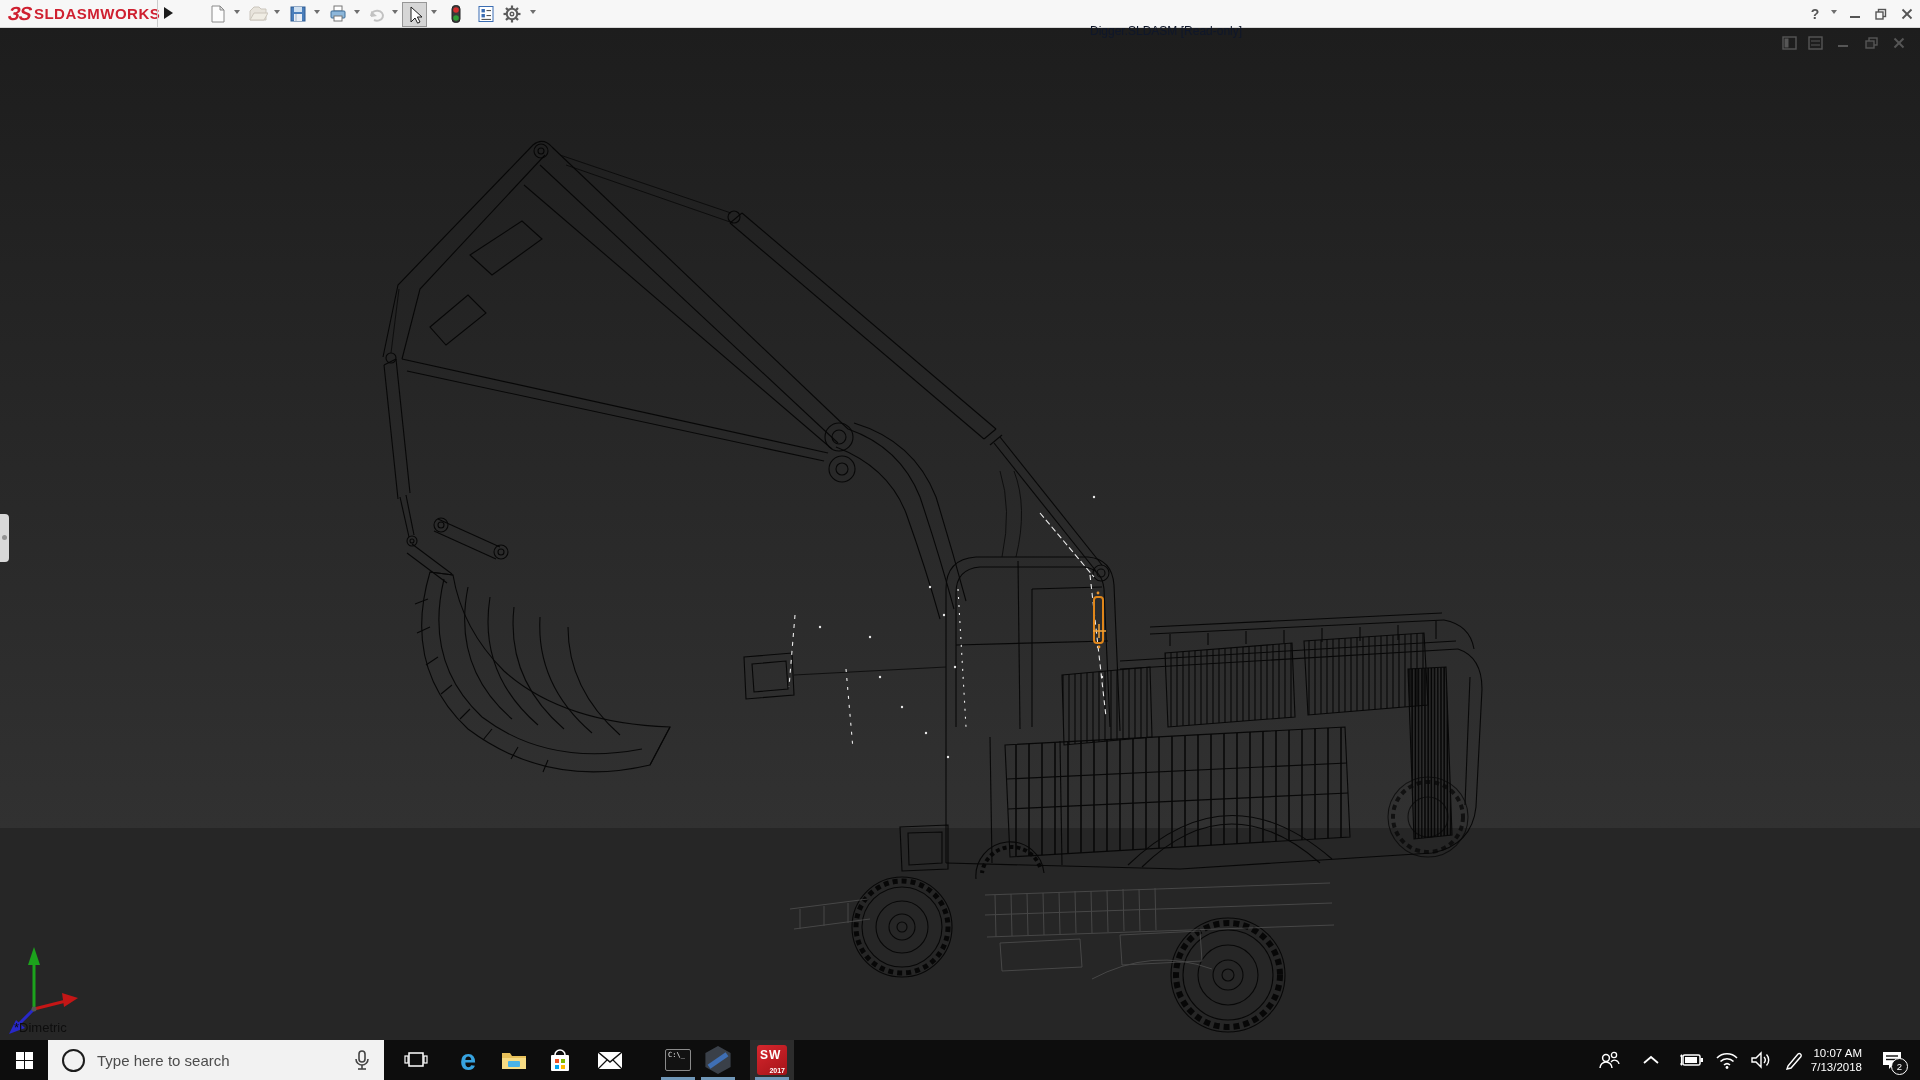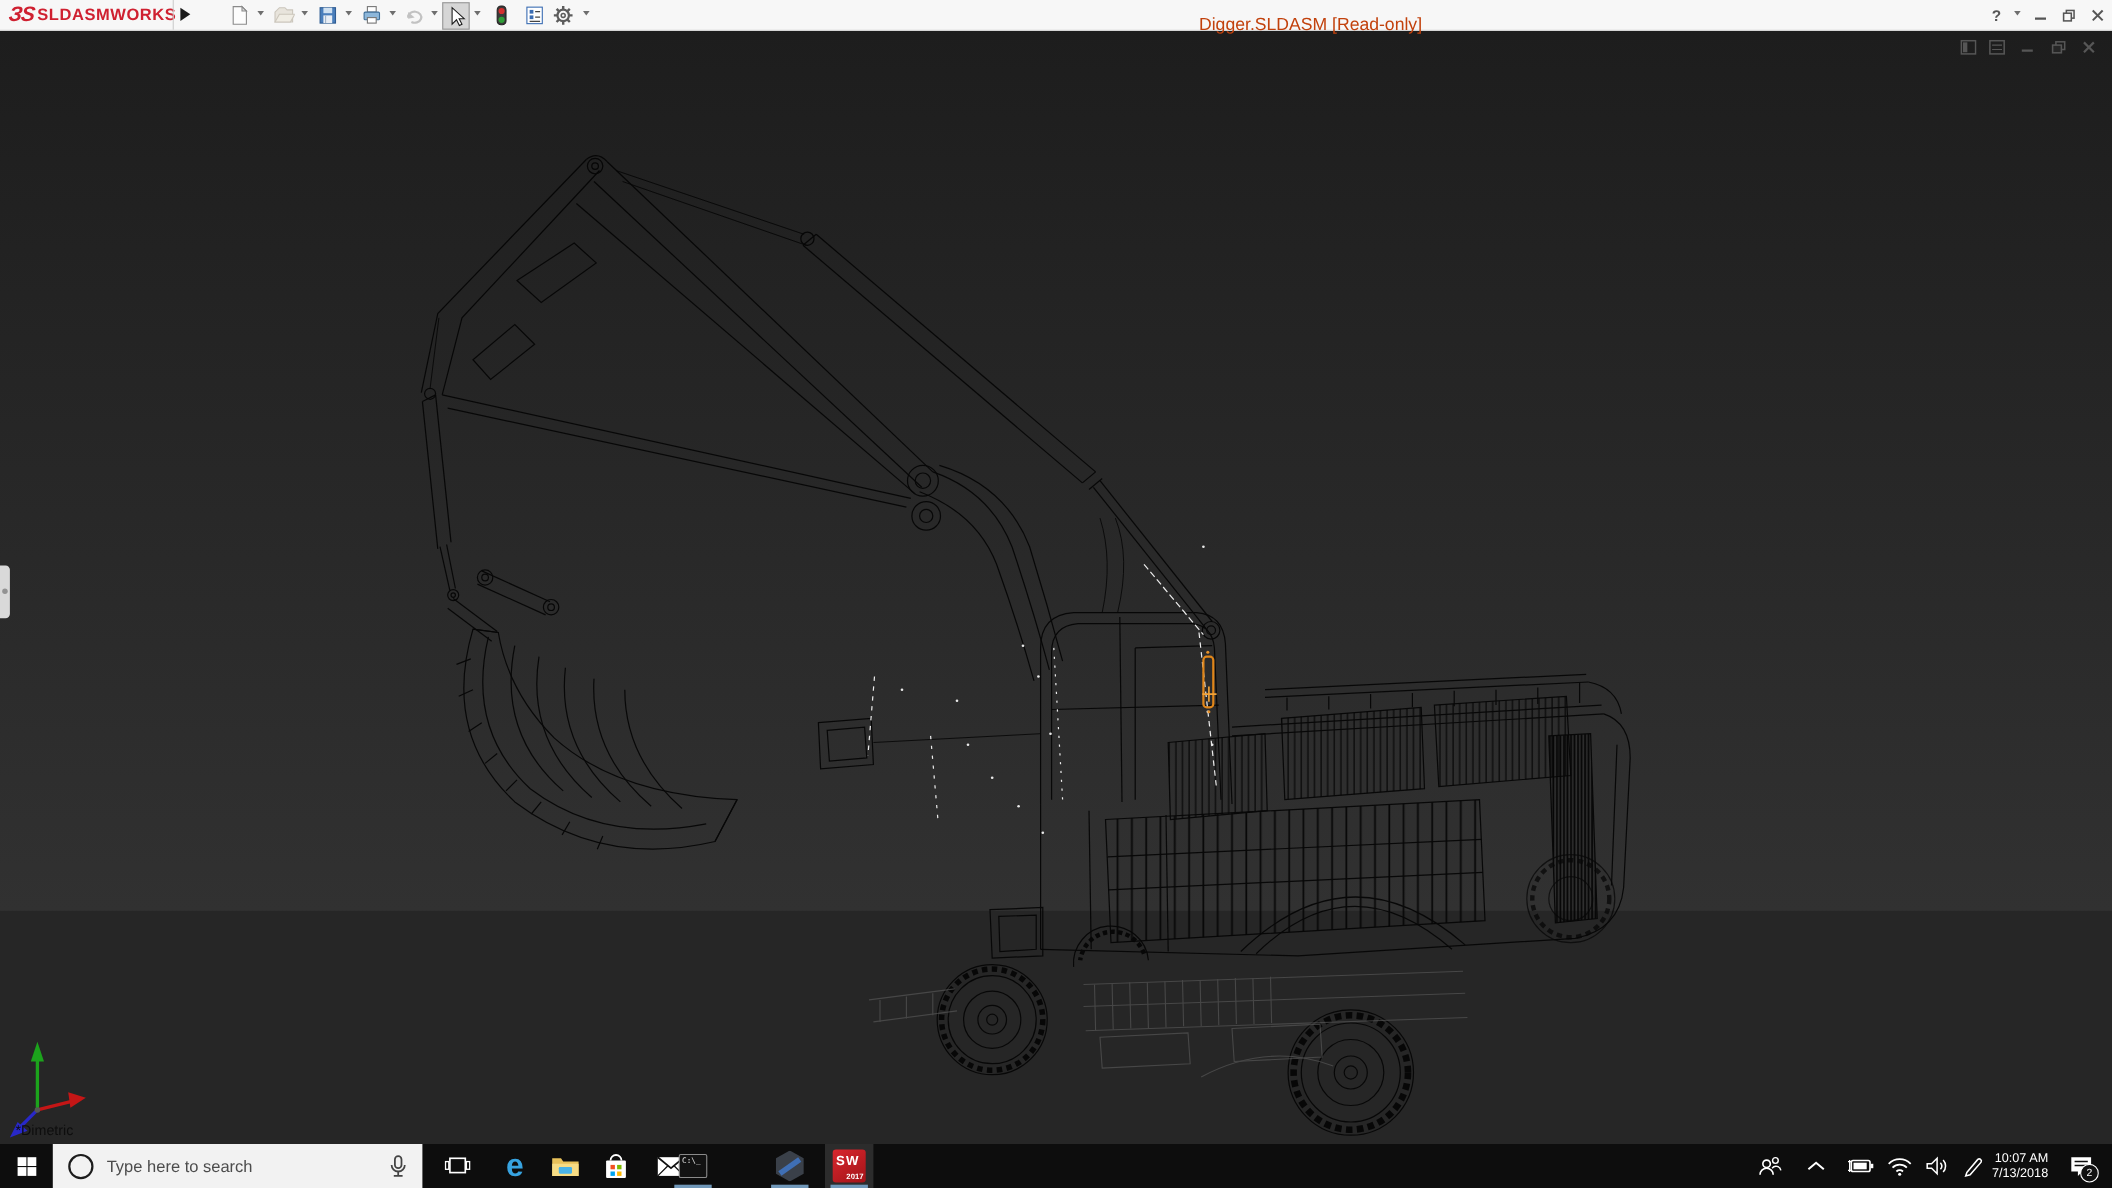--- a/index.html
+++ b/index.html
@@ -15,21 +15,21 @@
   .sw-logo .bold{font-weight:bold;font-size:15px;margin-left:3px;letter-spacing:.5px;}
   .sw-logo .light{font-weight:bold;font-size:15px;letter-spacing:.5px;}
   .logo-sep{position:absolute;left:157px;top:0;width:1px;height:27px;background:#cccccc;}
   .flyout-arrow{position:absolute;left:164px;top:7px;width:0;height:0;
                 border-top:6px solid transparent;border-bottom:6px solid transparent;
                 border-left:9px solid #1b1b1b;}
   .tool{position:absolute;top:2px;width:23px;height:23px;display:flex;align-items:center;justify-content:center;}
   .tool.pressed{background:#d6d6d6;border:1px solid #979797;}
   .caret{position:absolute;top:10px;width:0;height:0;border-left:3.5px solid transparent;
          border-right:3.5px solid transparent;border-top:4px solid #6e6e6e;}
-  .doc-title{position:absolute;left:1090px;top:14px;font-size:16px;color:#c2410c;}
+  .doc-title{position:absolute;left:1090px;top:24px;font-size:12px;color:#0f172a;}
   .tb-ctl{position:absolute;top:4px;width:20px;height:19px;display:flex;align-items:center;
           justify-content:center;color:#555;}
   .help-q{font-size:14px;font-weight:bold;color:#555;}
 
   
   .viewport{position:absolute;top:27px;left:0;width:1920px;height:801px;
             background:linear-gradient(180deg,#1d1d1d 0%,#262626 45%,#313131 100%);}
   .scene{position:absolute;left:0;top:0;}
   .child-ctl{position:absolute;top:7px;display:flex;align-items:center;justify-content:center;
              width:22px;height:18px;}
@@ -484,21 +484,21 @@
   </div>
 
   <div class="tb-app" style="left:588px">
     <svg width="28" height="22">
       <rect x="2" y="3" width="24" height="17" fill="#fff"></rect>
       <path d="M2,3 L14,13 L26,3" fill="none" stroke="#111" stroke-width="1.6"></path>
       <path d="M2,20 L11,11 M26,20 L17,11" fill="none" stroke="#111" stroke-width="1.2"></path>
     </svg>
   </div>
 
-  <div class="tb-app running" style="left:608px">
+  <div class="tb-app running" style="left:656px">
     <div class="cmd-box">C:\_</div>
   </div>
 
   <div class="tb-app running" style="left:696px">
     <div class="hexagon"></div>
   </div>
 
   <div class="tb-app running active" style="left:750px">
     <div class="sw-cube">
       <span class="swt">SW</span>

